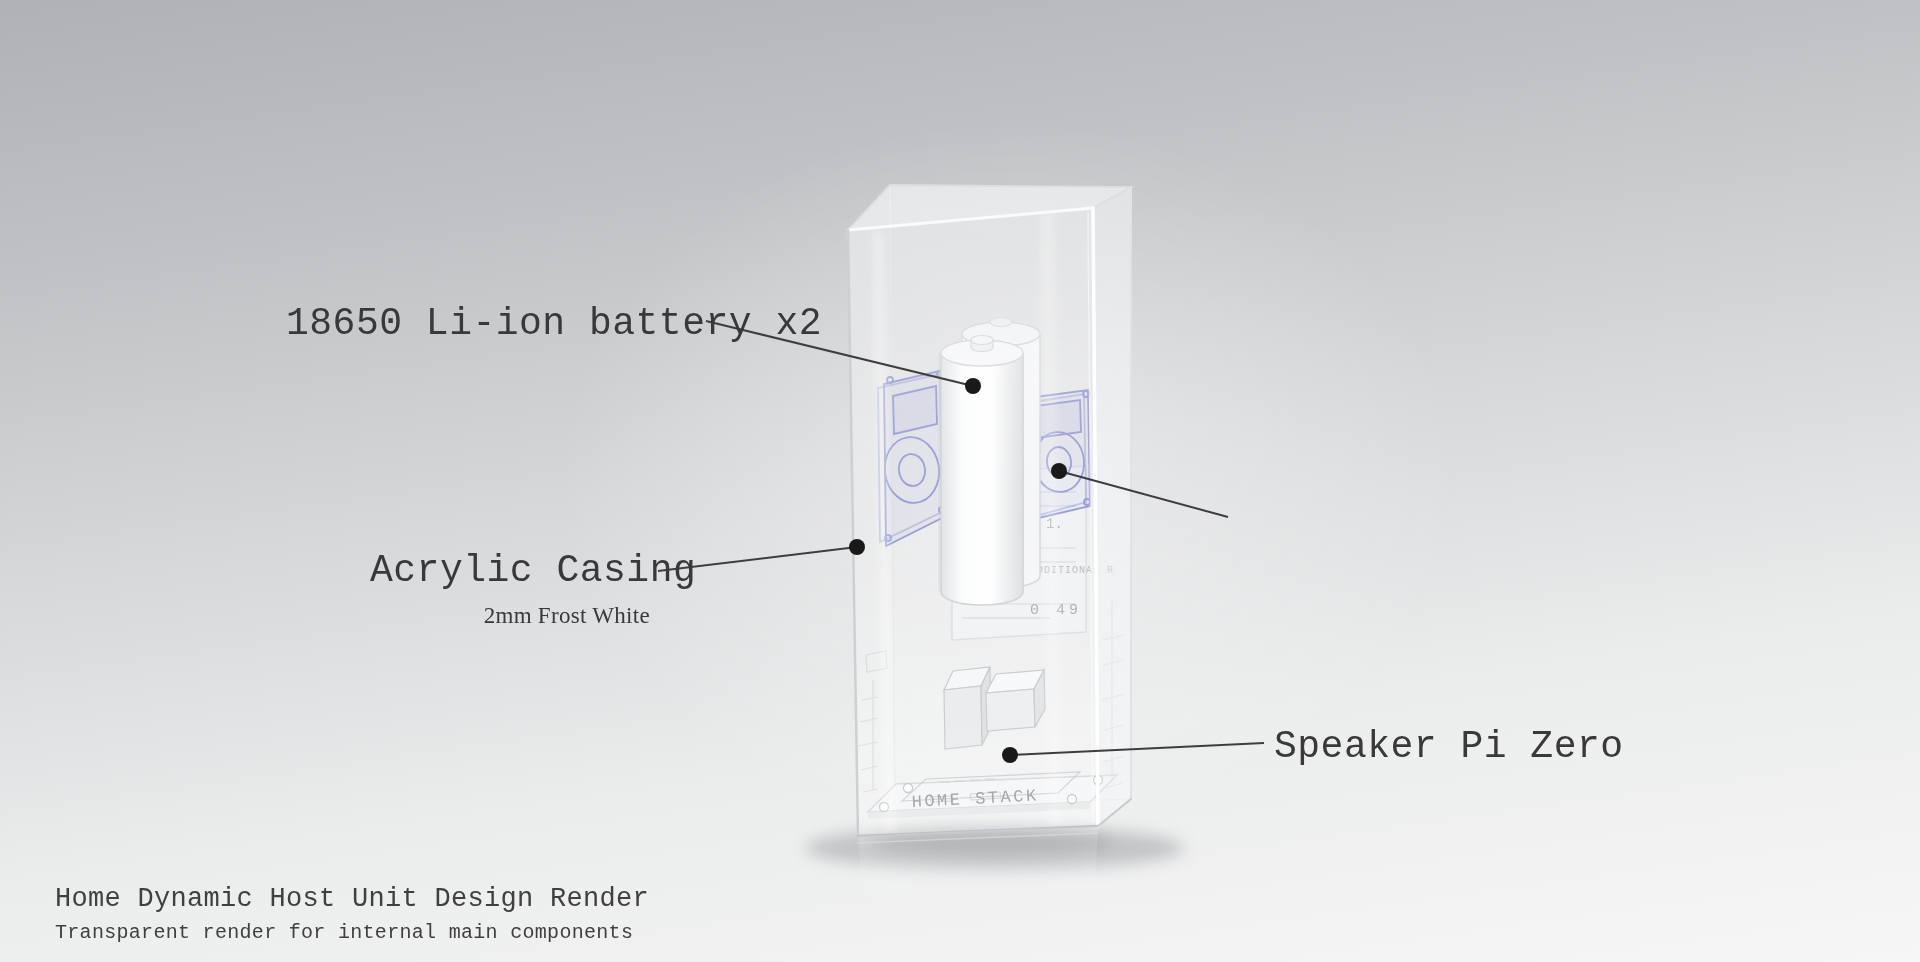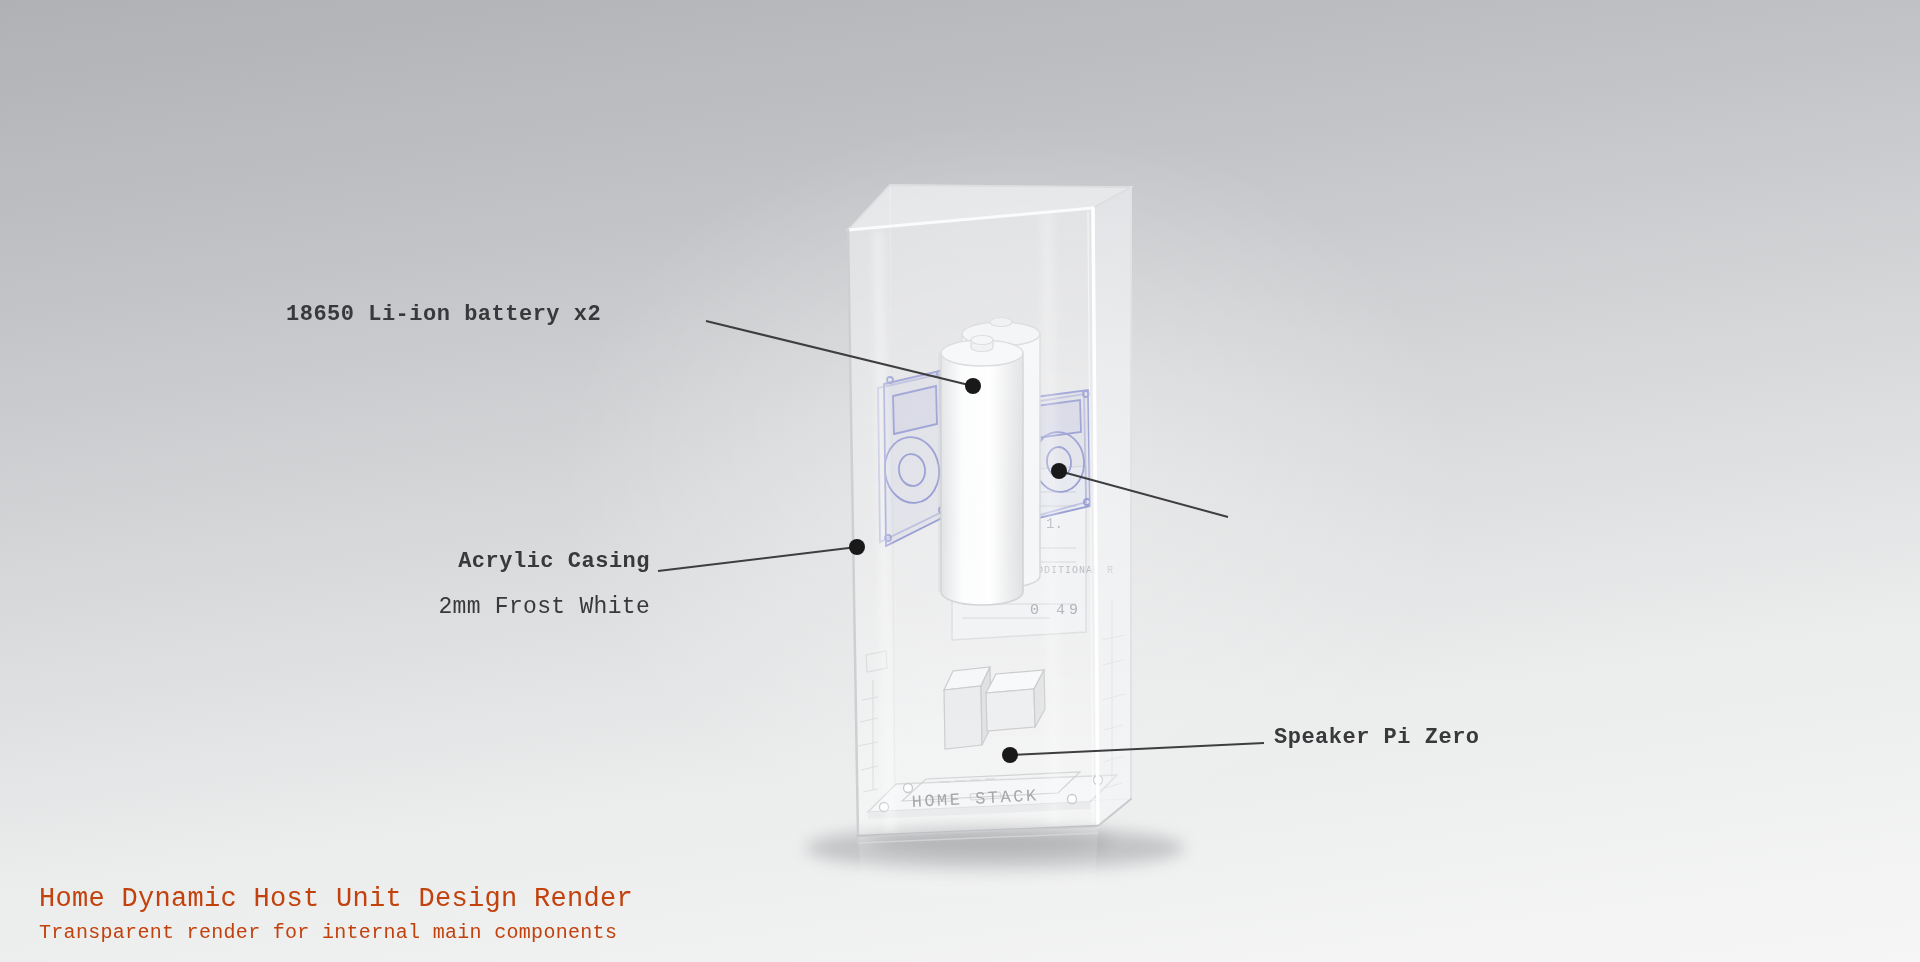--- a/index.html
+++ b/index.html
@@ -9,28 +9,28 @@
     background:linear-gradient(172deg,#afb1b4 0%,#bfc1c4 22%,#d7d8da 48%,#ebecec 72%,#f6f6f7 100%);
   }
   .stage { position:relative; width:1920px; height:962px; }
   .glow {
     position:absolute; left:560px; top:120px; width:900px; height:720px;
     background:radial-gradient(closest-side, rgba(255,255,255,0.42), rgba(255,255,255,0));
     pointer-events:none;
   }
   svg.render { position:absolute; inset:0; }
   .callout { position:absolute; color:#39393b; }
-  .callout .label { font-size:22px; letter-spacing:0.5px; white-space:nowrap;font-weight:bold; }
-  .callout .sub   { font-size:23px; letter-spacing:0.3px; margin-top:20px; white-space:nowrap; }
+  .callout .label { font-size:38px; letter-spacing:0.5px; white-space:nowrap; }
+  .callout .sub   { font-size:23px; letter-spacing:0.3px; margin-top:11px; white-space:nowrap;font-family:Liberation Serif, serif; }
   #callout-battery { left:286px; top:302px; }
   #callout-speaker { left:1237px; top:500px; }
   #callout-casing  { left:370px; top:549px; width:280px; text-align:right; }
   #callout-board   { left:1274px; top:725px; }
   #callout-board .sub { margin-left:38px; }
-  .footer { position:absolute; left:39px; top:884px; color:#c2410c; }
+  .footer { position:absolute; left:55px; top:884px; color:#404040; }
   .footer .title    { font-size:27px; letter-spacing:0.3px; white-space:nowrap; }
   .footer .subtitle { font-size:20px; margin-top:7px; letter-spacing:0.3px; white-space:nowrap; }
 </style>
 </head>
 <body>
 
 <div class="stage">
   <div class="glow"></div>
 
   <svg class="render" viewBox="0 0 1920 962">

